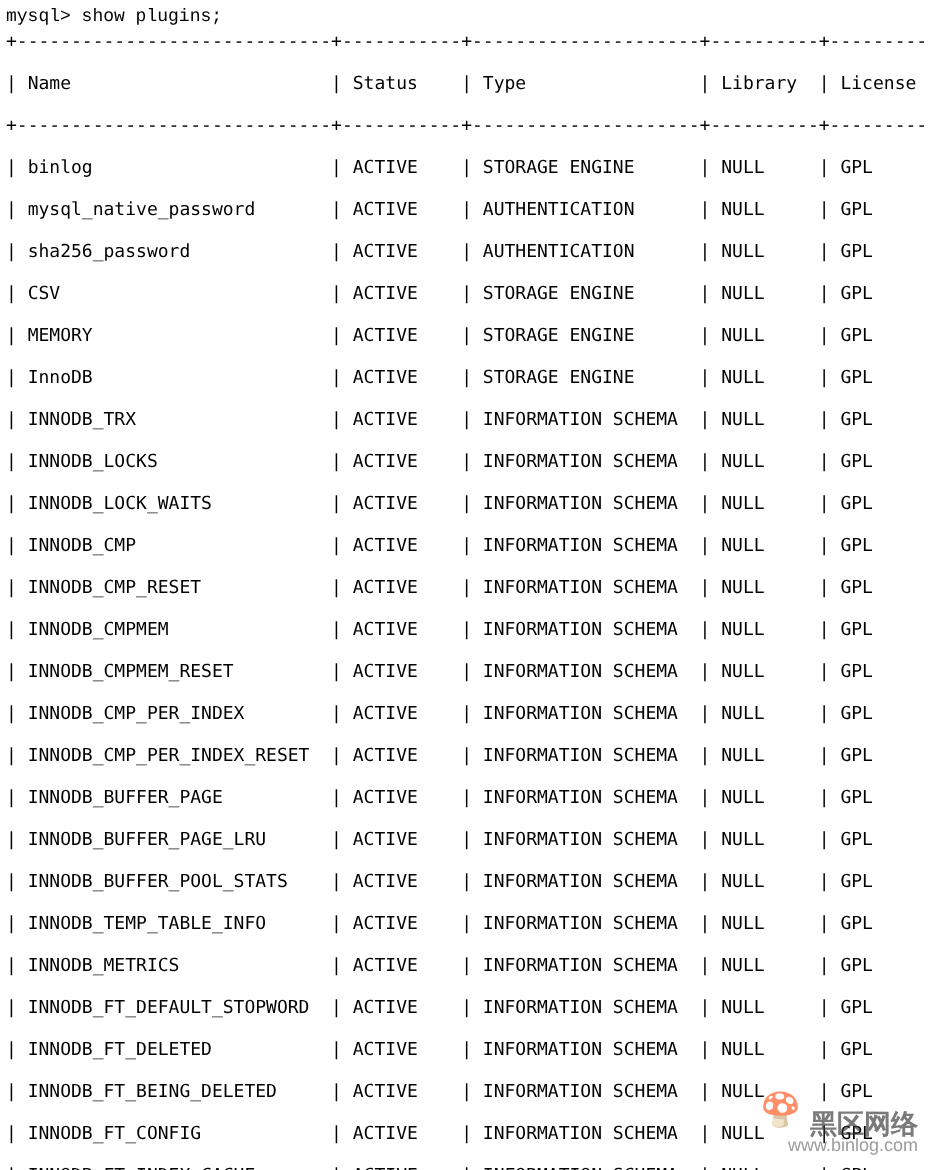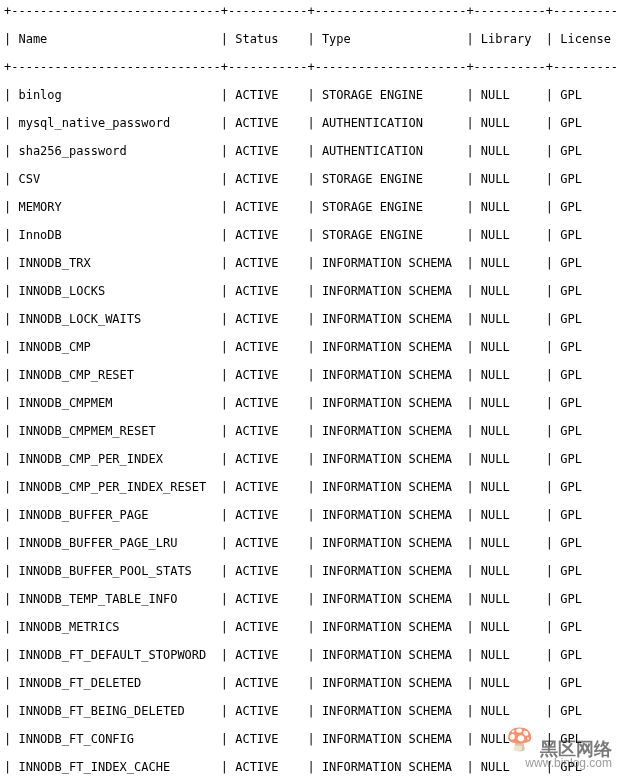--- a/index.html
+++ b/index.html
@@ -32,20 +32,21 @@
     margin-top: 19px;
   }
   .watermark .wm-text2 {
     font-size: 12px; color:#666; font-family: sans-serif;
   }
 </style>
 </head>
 <body>
 
 <div id="output">
+    <div class="prompt-line">mysql&gt; show plugins;</div>
     <pre style="margin: 0px;"><span class="ascii-row">+-----------------------------+-----------+---------------------+----------+----------+</span>
 <span class="ascii-row">| Name                        | Status    | Type                | Library  | License  |</span>
 <span class="ascii-row">+-----------------------------+-----------+---------------------+----------+----------+</span>
 <span class="ascii-row">| binlog                      | ACTIVE    | STORAGE ENGINE      | NULL     | GPL      |</span>
 <span class="ascii-row">| mysql_native_password       | ACTIVE    | AUTHENTICATION      | NULL     | GPL      |</span>
 <span class="ascii-row">| sha256_password             | ACTIVE    | AUTHENTICATION      | NULL     | GPL      |</span>
 <span class="ascii-row">| CSV                         | ACTIVE    | STORAGE ENGINE      | NULL     | GPL      |</span>
 <span class="ascii-row">| MEMORY                      | ACTIVE    | STORAGE ENGINE      | NULL     | GPL      |</span>
 <span class="ascii-row">| InnoDB                      | ACTIVE    | STORAGE ENGINE      | NULL     | GPL      |</span>
 <span class="ascii-row">| INNODB_TRX                  | ACTIVE    | INFORMATION SCHEMA  | NULL     | GPL      |</span>

